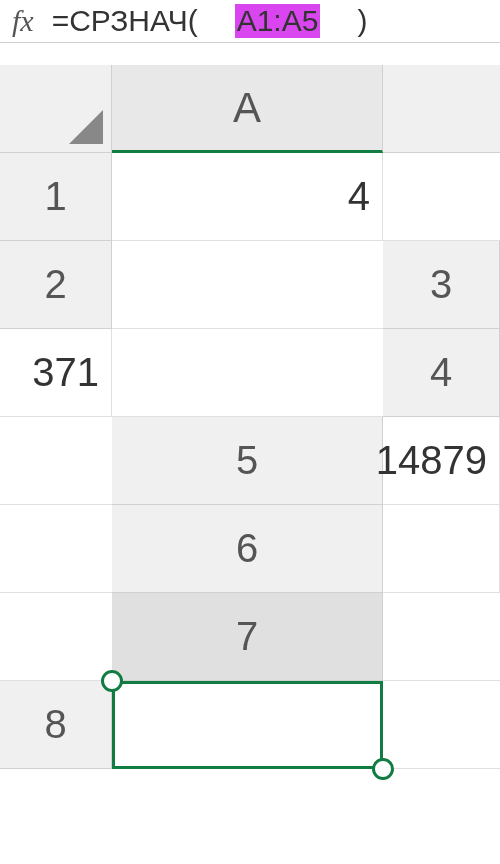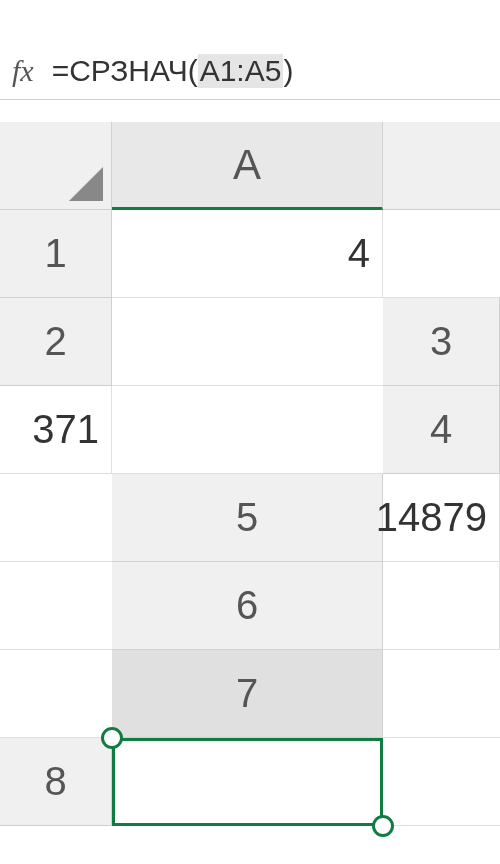--- a/index.html
+++ b/index.html
@@ -10,40 +10,40 @@
     body {
       font-family: Arial, sans-serif;
       background: #fff;
       width: 500px;
       height: 864px;
       overflow: hidden;
     }
     .formula-bar {
       display: flex;
       align-items: center;
-      height: 58px;
+      height: 43px;
       border-bottom: 1px solid #d0d0d0;
       padding: 8px 12px;
-      margin-top: 42px;
     }
     .fx-label {
       font-family: 'Times New Roman', serif;
       font-style: italic;
       font-size: 30px;
       color: #555;
       margin-right: 18px;
     }
     .formula-content {
       font-size: 30px;
       color: #333;
       display: flex;
       align-items: center;
+      gap: 37px;
     }
     .formula-highlight {
-      background: #e5e5e5;
+      background: #d946ef;
       padding: 0 2px;
     }
     .spacer {
       height: 22px;
     }
     .grid {
       display: grid;
       grid-template-columns: 112px 271px 117px;
       grid-auto-rows: 88px;
       position: relative;

